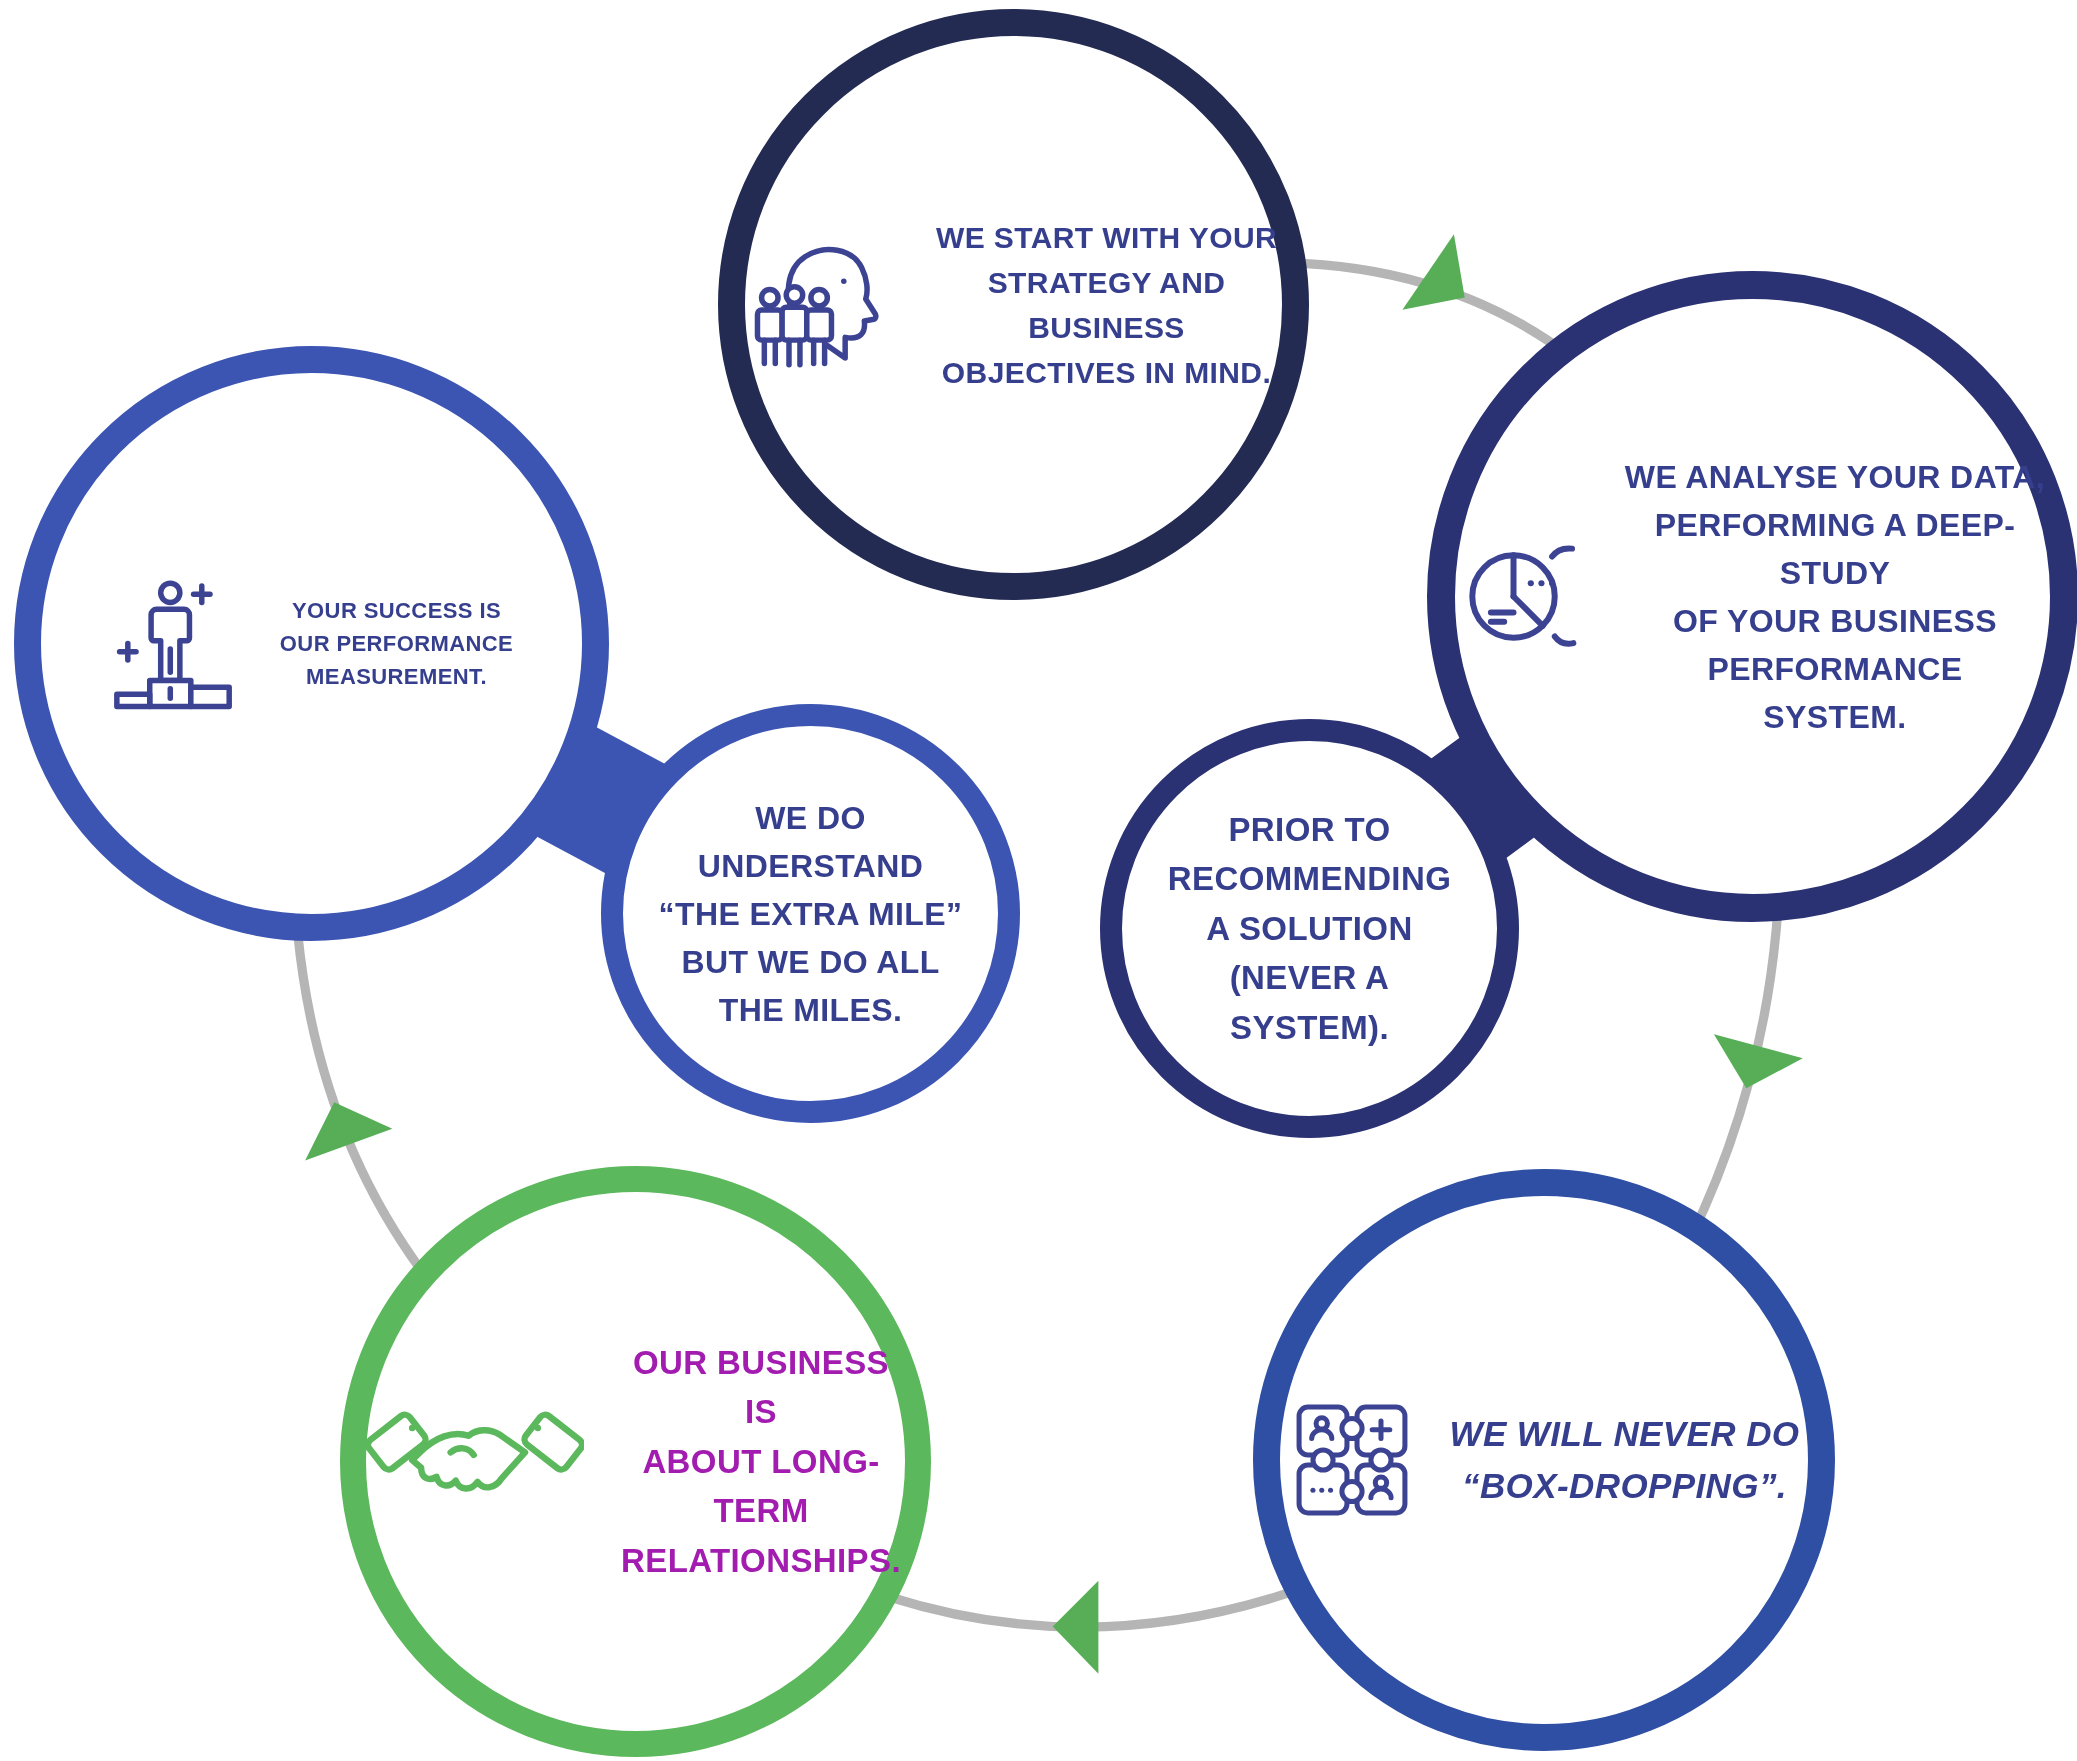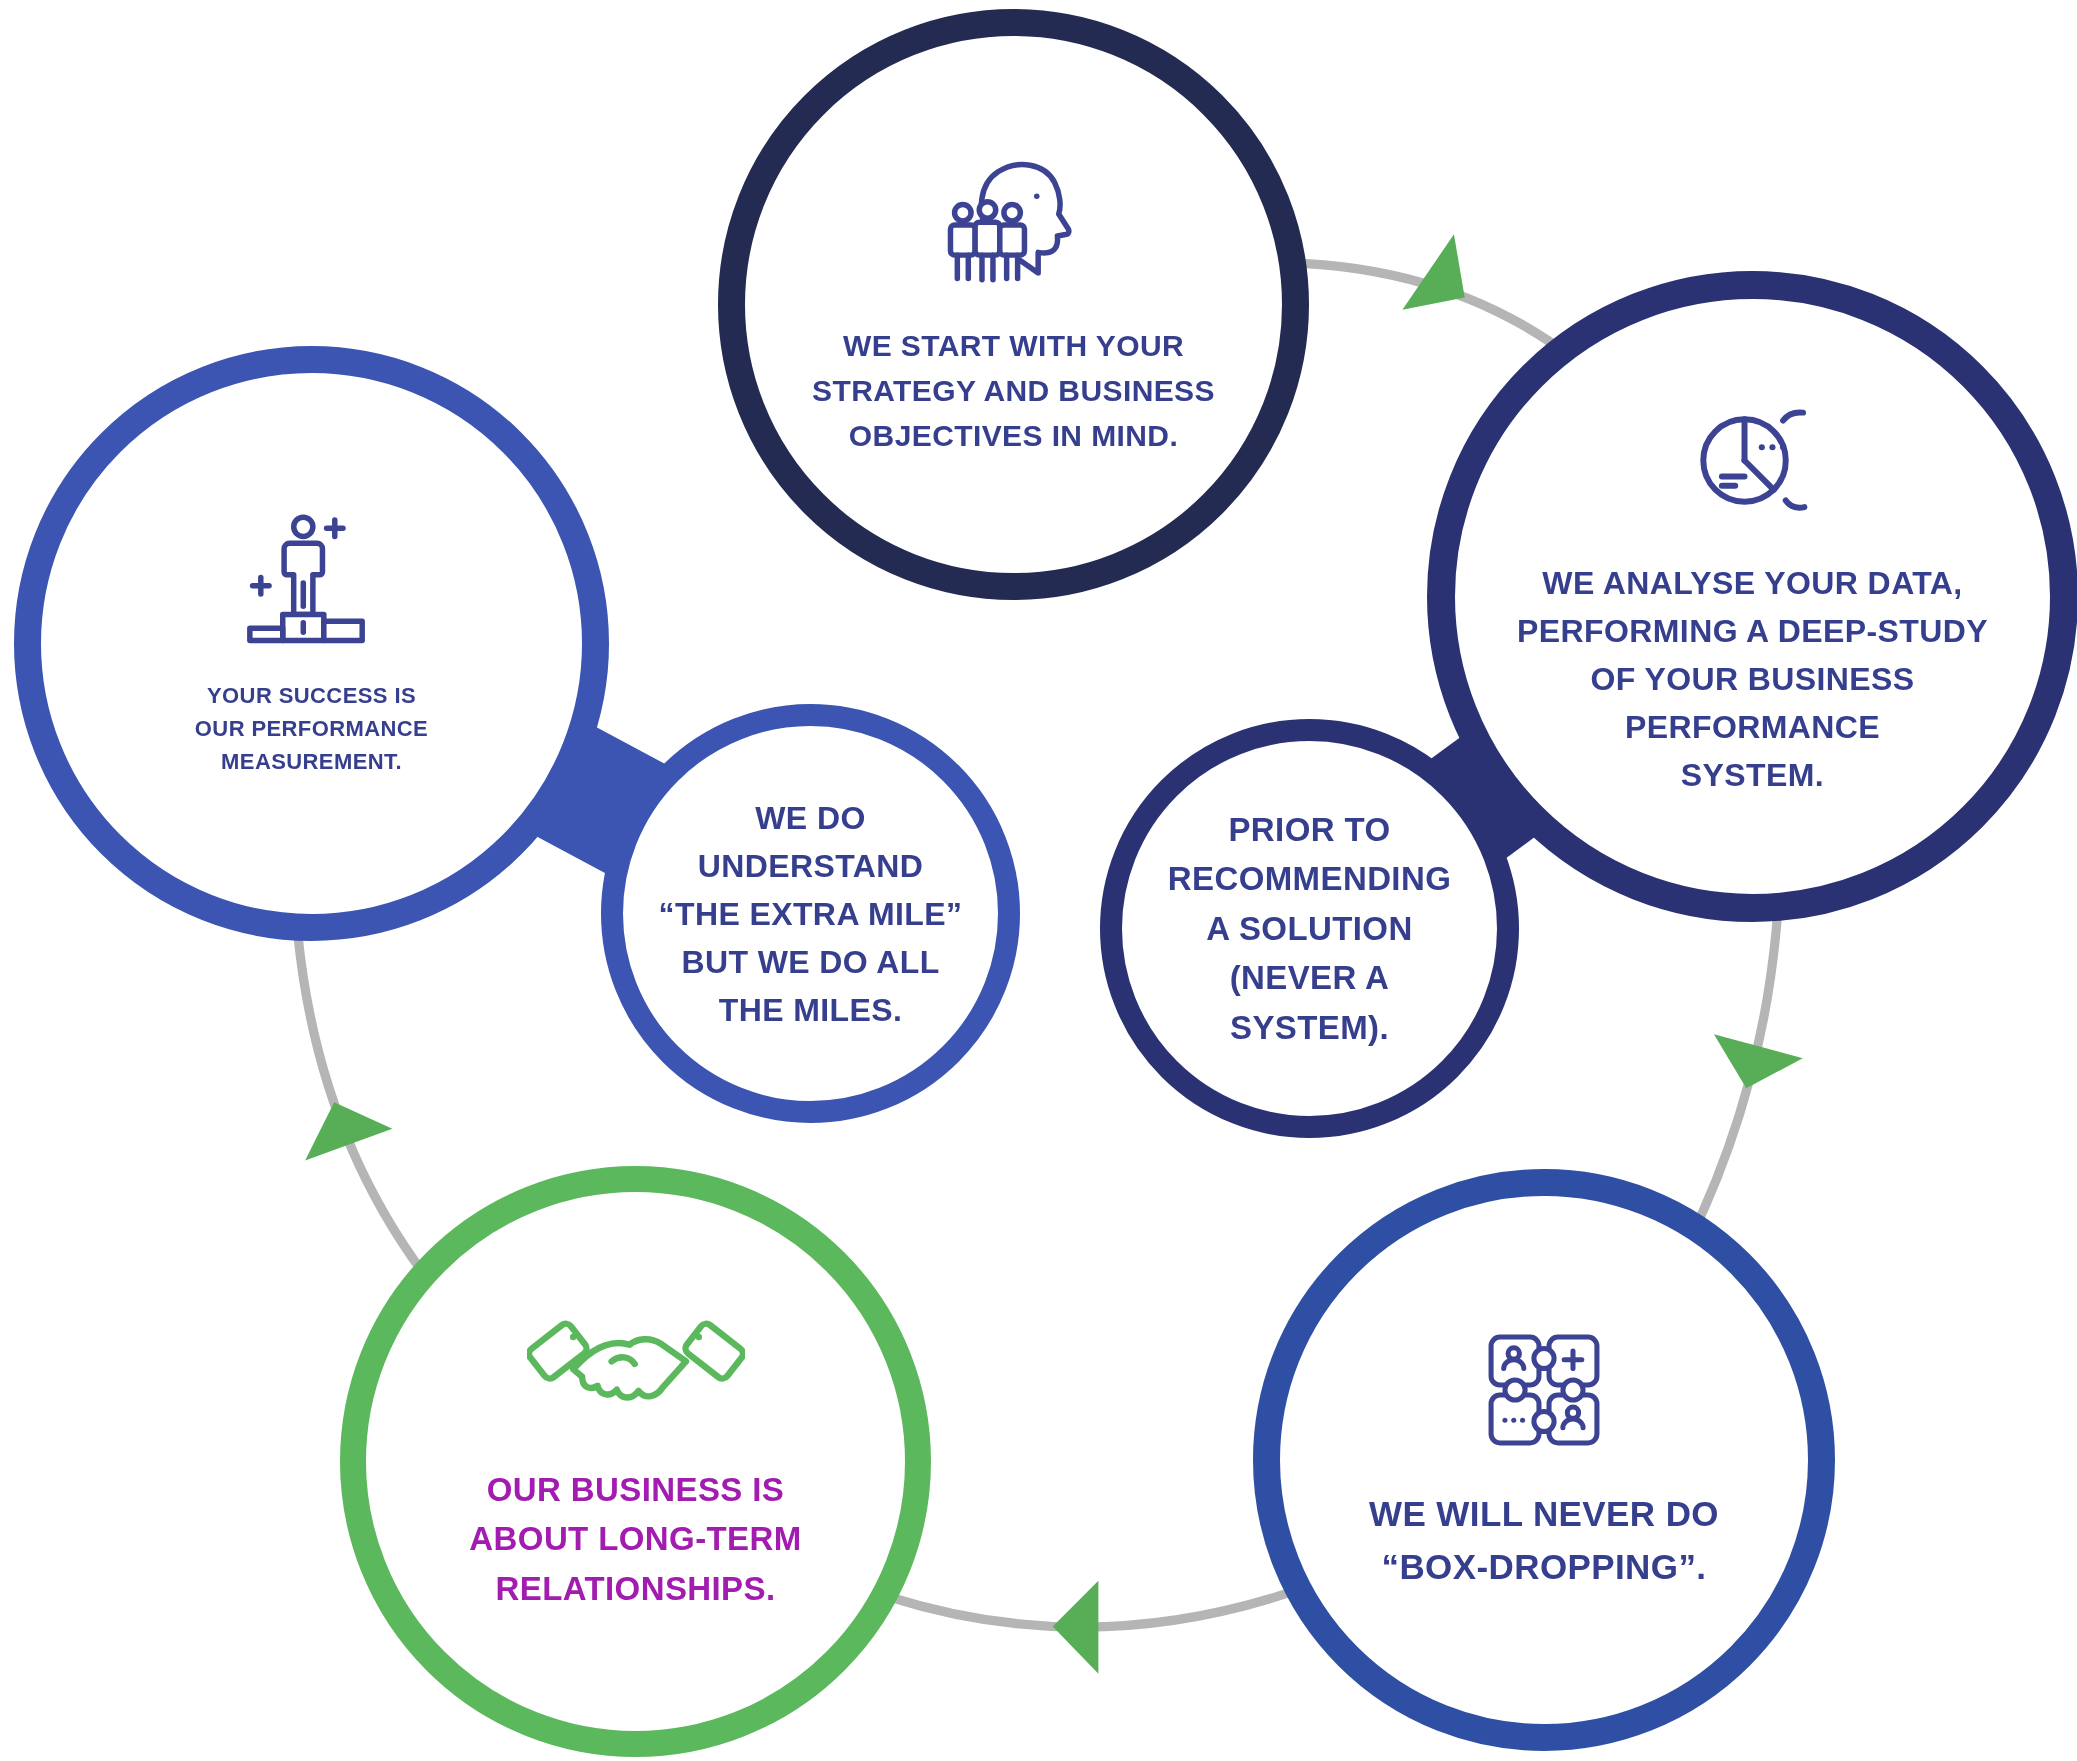--- a/index.html
+++ b/index.html
@@ -4,41 +4,41 @@
 <style>
   html,body{margin:0;padding:0;background:#fff;}
   .stage{position:relative;width:2078px;height:1761px;overflow:hidden;
          font-family:"Liberation Sans",sans-serif;}
   .bg{position:absolute;left:0;top:0;}
   .arc{fill:none;stroke:#B5B5B5;stroke-width:11px;}
   .neck-blue{stroke:#3C55B3;stroke-width:150px;stroke-linecap:round;}
   .neck-navy{stroke:#2B3273;stroke-width:150px;stroke-linecap:round;}
   .arrow{fill:#57AE57;}
   .node{position:absolute;border-style:solid;border-radius:50%;background:#fff;
-        box-sizing:border-box;display:flex;flex-direction:column;align-items:center;
+        box-sizing:border-box;display:flex;align-items:center;
         justify-content:center;text-align:center;}
   .label{white-space:pre-line;font-weight:700;letter-spacing:0.4px;line-height:1.5;
          color:#363F8E;}
   .icon{display:flex;align-items:center;justify-content:center;}
   .icon svg{display:block;}
   
   .n-strategy{left:718px;top:9.1px;width:591px;height:591px;border-width:27.4px;border-color:#242B52;gap:35px;}
   .n-strategy .label{font-size:30px;}
   .n-analyse{left:1427px;top:271px;width:651px;height:651px;border-width:28px;border-color:#2B3273;gap:32px;}
   .n-analyse .label{font-size:32px;}
   .n-prior{left:1100px;top:719px;width:419px;height:419px;border-width:22.4px;border-color:#2B3273;}
   .n-prior .label{font-size:33px;}
   .n-extra{left:601px;top:704px;width:419px;height:419px;border-width:22.4px;border-color:#3C55B3;}
   .n-extra .label{font-size:32px;}
   .n-success{left:14px;top:346px;width:595px;height:595px;border-width:27.4px;border-color:#3C55B3;gap:33px;}
   .n-success .label{font-size:22px;}
   .n-rel{left:340px;top:1166px;width:591px;height:591px;border-width:26px;border-color:#5CB85C;gap:33px;}
   .n-rel .label{font-size:33px;color:#a21caf;}
   .n-box{left:1253px;top:1169px;width:582px;height:582px;border-width:27.4px;border-color:#2E4FA3;gap:35px;}
-  .n-box .label{font-size:35px;}
+  .n-box .label{font-size:35px;font-style:italic;}
 </style>
 </head>
 <body>
 
 <div class="stage">
 
   <svg class="bg" width="2078" height="1761" viewBox="0 0 2501 2120">
     <path class="arc" d="M1220,367 Q1861,173 2110,718"></path>
     <path class="arc" d="M2110,718 Q2240,1314 1858,1757"></path>
     <path class="arc" d="M1858,1757 Q1296,2159 765,1760"></path>

